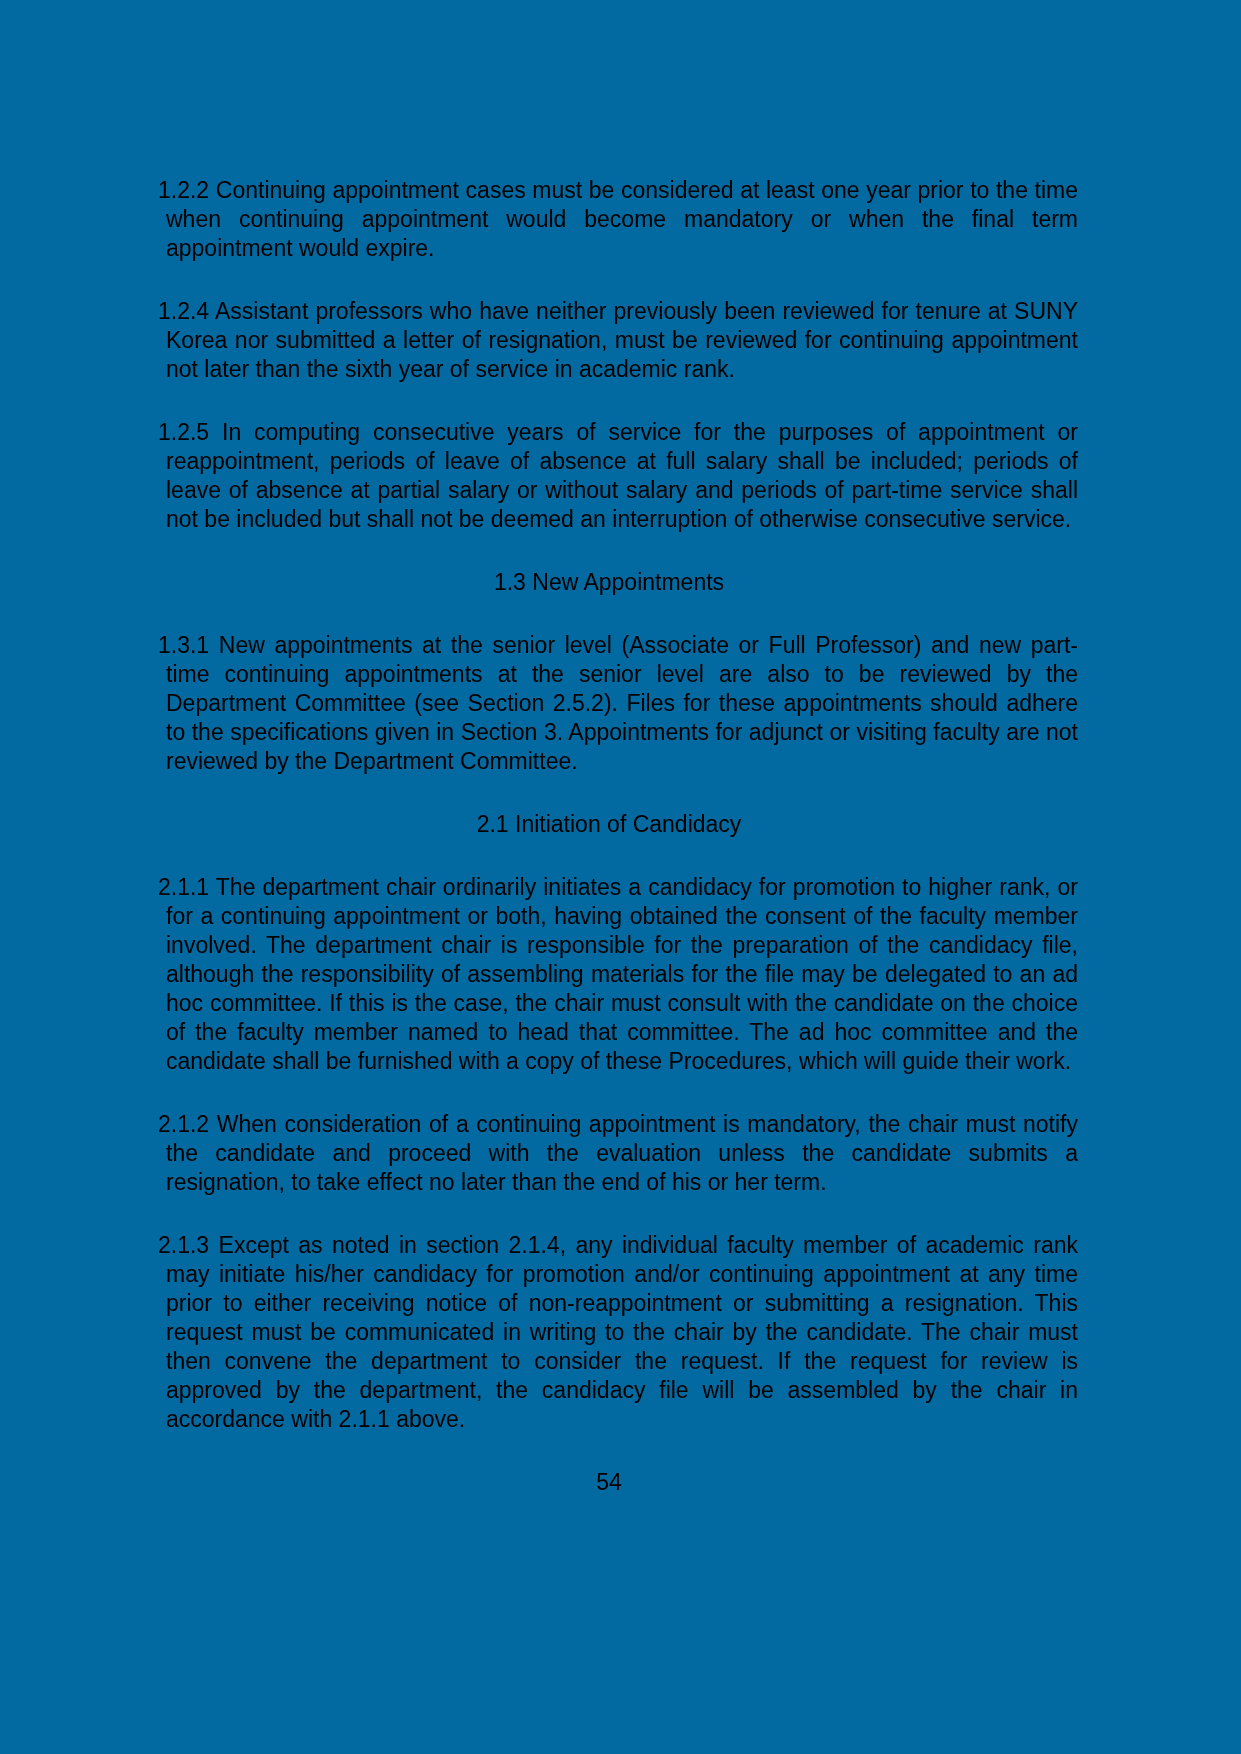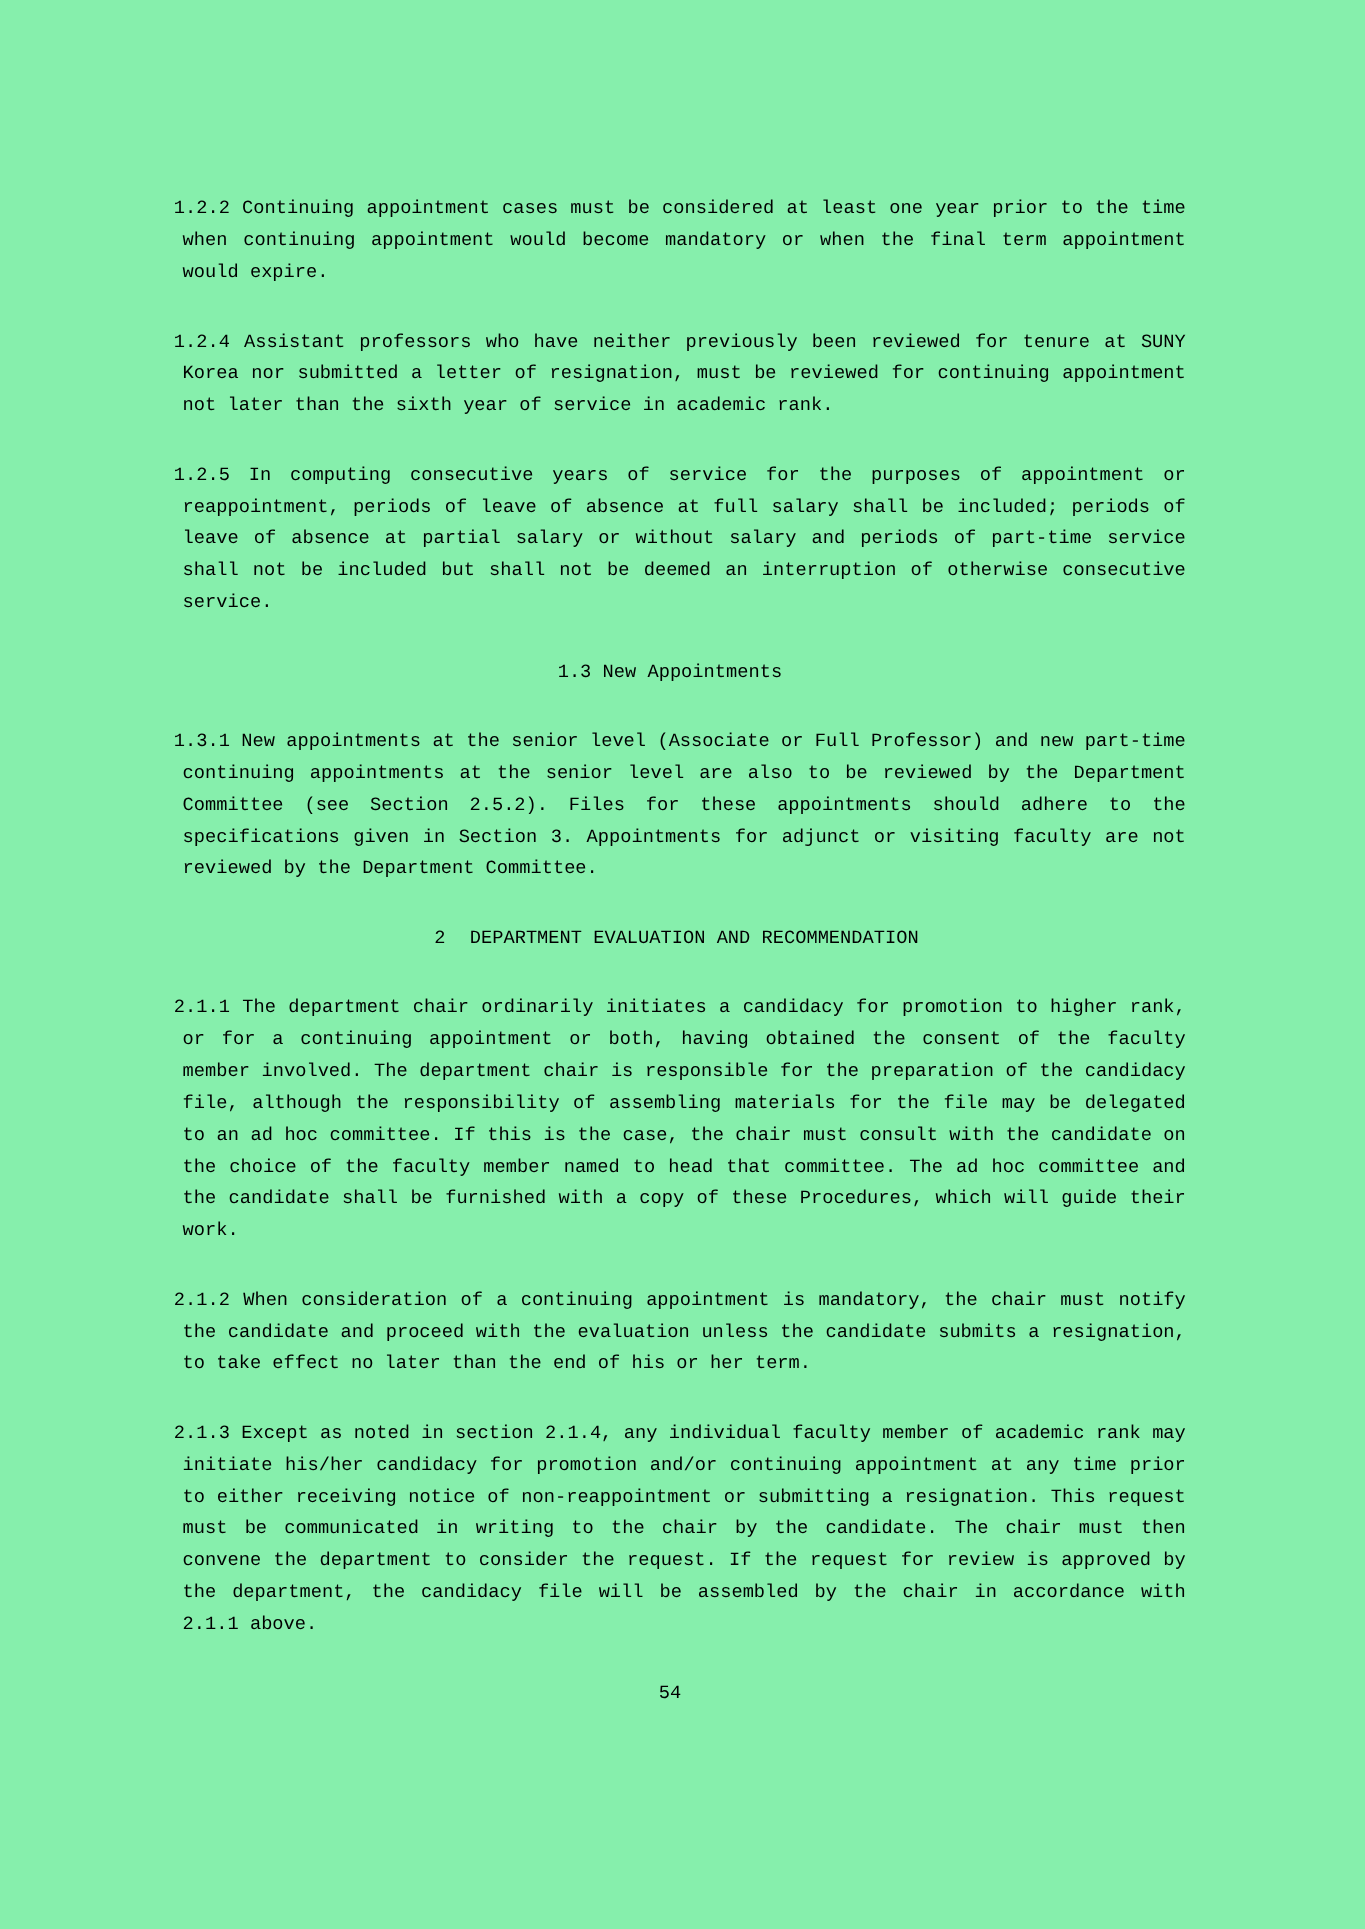--- a/index.html
+++ b/index.html
@@ -4,24 +4,24 @@
 <style>
   html, body {
     margin: 0;
     padding: 0;
     background: #ffffff;
   }
   .sheet {
     position: relative;
     width: 1241px;
     height: 1754px;
-    background: #86efac;
+    background: #0369a1;
     color: #000000;
-    font-family: Liberation Mono, monospace;
-    font-size: 17px;
+    font-family: Liberation Sans, sans-serif;
+    font-size: 23px;
     line-height: 29px;
     overflow: hidden;
   }
   .content {
     position: absolute;
     left: 140px;
     top: 176px;
     width: 938px;
   }
   .para {
@@ -71,25 +71,25 @@
     <p class="heading2">
       <span class="num">1.3</span>
       <span>New Appointments</span>
     </p>
 
     <p class="para">
       <span class="num">1.3.1</span>
       <span>New appointments at the senior level (Associate or Full Professor) and new part-time continuing appointments at the senior level are also to be reviewed by the Department Committee (see Section 2.5.2). Files for these appointments should adhere to the specifications given in Section 3. Appointments for adjunct or visiting faculty are not reviewed by the Department Committee.</span>
     </p>
 
-    <p class="heading1">
-      <span class="num">2</span>
-      <span>DEPARTMENT EVALUATION AND RECOMMENDATION</span>
+
+    <p class="heading2">
+      <span class="num">2.1</span>
+      <span>Initiation of Candidacy</span>
     </p>
-
 
     <p class="para">
       <span class="num">2.1.1</span>
       <span>The department chair ordinarily initiates a candidacy for promotion to higher rank, or for a continuing appointment or both, having obtained the consent of the faculty member involved. The department chair is responsible for the preparation of the candidacy file, although the responsibility of assembling materials for the file may be delegated to an ad hoc committee. If this is the case, the chair must consult with the candidate on the choice of the faculty member named to head that committee. The ad hoc committee and the candidate shall be furnished with a copy of these Procedures, which will guide their work.</span>
     </p>
 
     <p class="para">
       <span class="num">2.1.2</span>
       <span>When consideration of a continuing appointment is mandatory, the chair must notify the candidate and proceed with the evaluation unless the candidate submits a resignation, to take effect no later than the end of his or her term.</span>
     </p>

